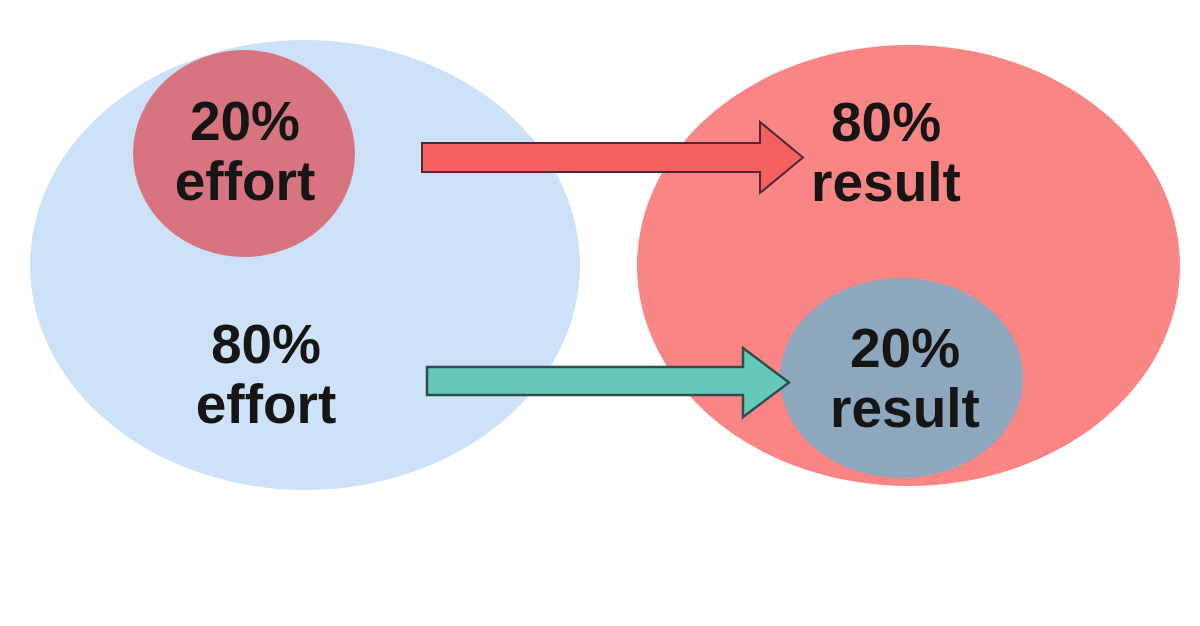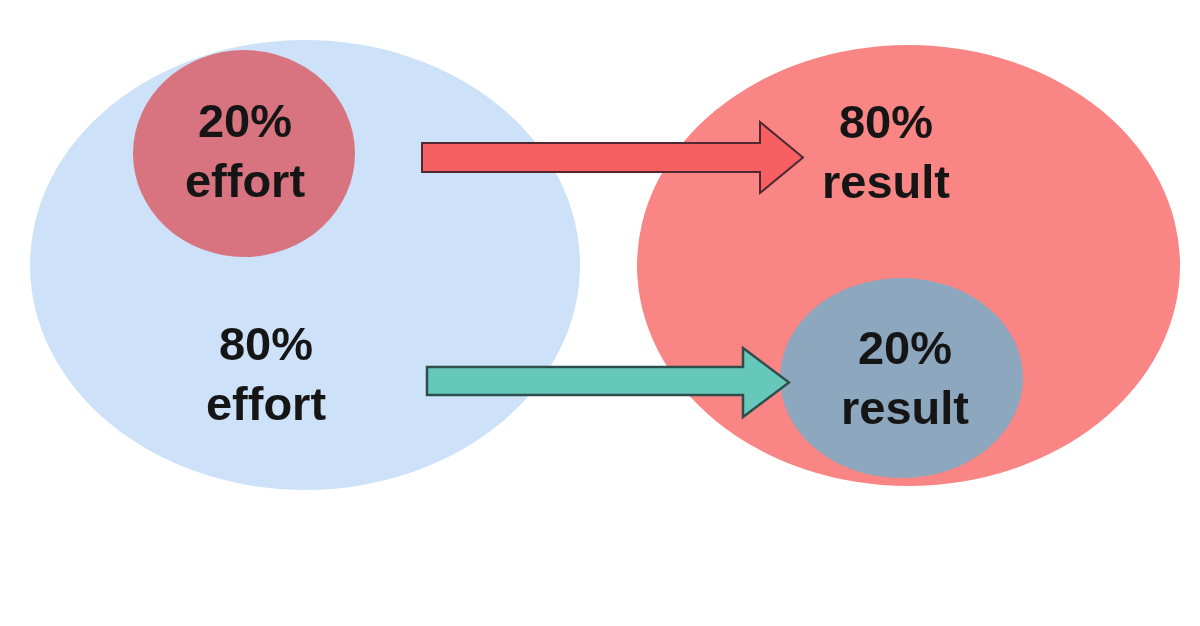--- a/index.html
+++ b/index.html
@@ -18,21 +18,21 @@
   .effort-pool   { left: 30px;  top: 40px;  width: 550px; height: 450px; }
   .effort-small  { left: 133px; top: 50px;  width: 222px; height: 207px; }
   .result-pool   { left: 637px; top: 45px;  width: 543px; height: 441px; }
   .result-small  { left: 780px; top: 278px; width: 243px; height: 200px; }
 
   .label {
     position: absolute;
     transform: translate(-50%, -50%);
     text-align: center;
     font-weight: bold;
-    font-size: 47px;
+    font-size: 55px;
     line-height: 60px;
     color: #151515;
     letter-spacing: 0px;
     white-space: nowrap;
   }
   .label span { display: block; }
   .label-20-effort { left: 245px; top: 151px; }
   .label-80-effort { left: 266px; top: 374px; }
   .label-80-result { left: 886px; top: 152px; }
   .label-20-result { left: 905px; top: 378px; }

